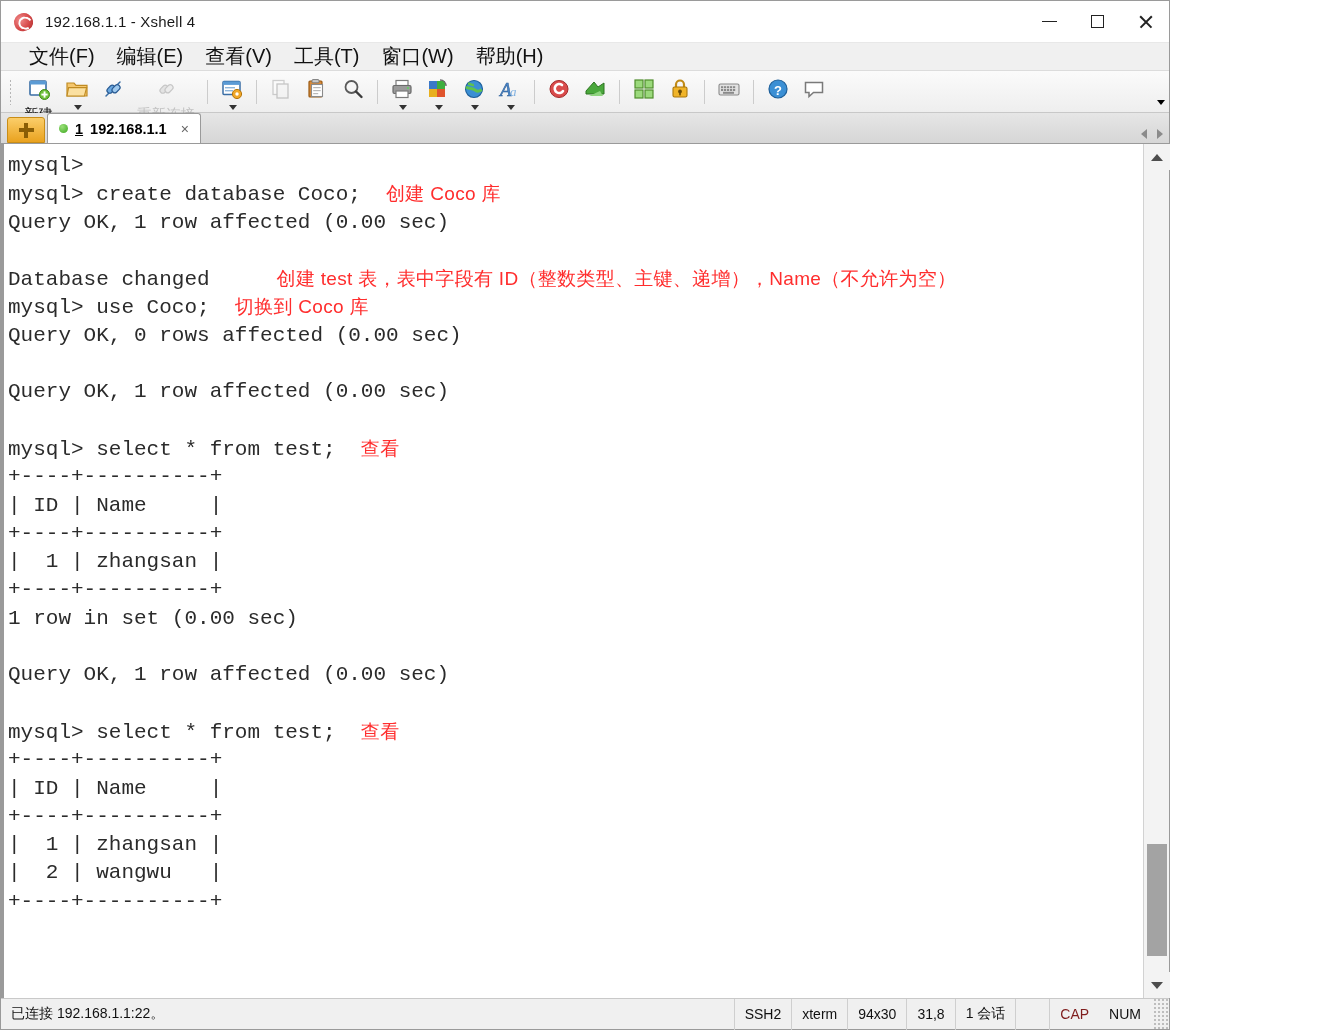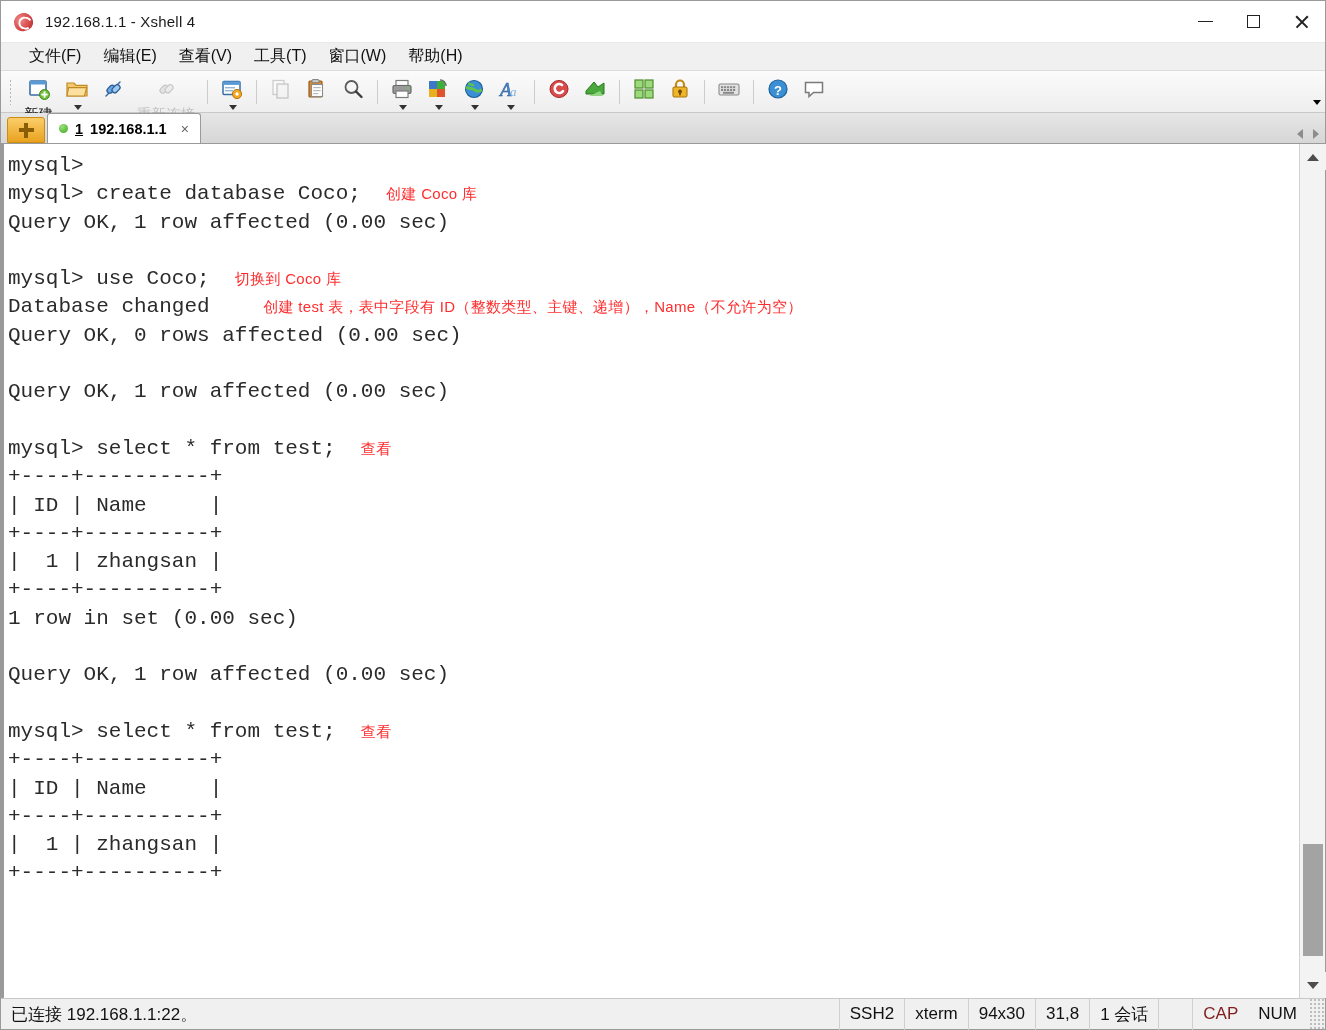--- a/index.html
+++ b/index.html
@@ -4,21 +4,21 @@
 <style>
   * { box-sizing: border-box; }
   html, body {
     margin: 0; padding: 0;
     width: 1326px; height: 1030px;
     overflow: hidden;
     font-family: "Liberation Sans", sans-serif;
     background: #ffffff;
   }
   #app {
-    width: 1326px; height: 1030px;
+    width: 1170px; height: 1030px;
     display: flex; flex-direction: column;
     background: #f0f0f0;
     border: 1px solid #9a9a9a;
   }
 
   
   .titlebar {
     height: 42px; flex: 0 0 42px;
     display: flex; align-items: center;
     background: #ffffff;
@@ -64,21 +64,21 @@
 
   
   .menubar {
     height: 28px; flex: 0 0 28px;
     display: flex; align-items: center;
     background: #f0f0f0;
     padding-left: 18px;
     border-bottom: 1px solid #dcdcdc;
   }
   .menu-item {
-    font-size: 16px; color: #111;
+    font-size: 20px; color: #111;
     padding: 2px 10px; margin-right: 2px;
     white-space: nowrap;
   }
 
   
   .toolbar {
     height: 42px; flex: 0 0 42px;
     display: flex; align-items: center;
     background: linear-gradient(#fbfbfb, #eeeeee);
     border-bottom: 1px solid #c8c8c8;
@@ -159,21 +159,21 @@
     height: 28.3px; line-height: 28.3px;
     white-space: pre;
     font-family: "Liberation Mono", "DejaVu Sans Mono", monospace;
     font-size: 21px; color: #2b2b2b;
     letter-spacing: 0px;
     position: relative;
   }
   .tline .cmt {
     color: #ff2d2d;
     font-family: "Liberation Sans", sans-serif;
-    font-size: 15px;
+    font-size: 19px;
     letter-spacing: .3px;
   }
 
   
   .vsb {
     width: 26px; flex: 0 0 26px;
     background: #f3f3f3;
     border-left: 1px solid #d2d2d2;
     display: flex; flex-direction: column; align-items: center;
     position: relative;
@@ -193,21 +193,21 @@
     position: absolute; left: 3px; width: 20px;
     background: #a3a3a3;
   }
 
   
   .statusbar {
     height: 31px; flex: 0 0 31px;
     display: flex; align-items: center;
     background: #f0f0f0;
     border-top: 1px solid #c9c9c9;
-    font-size: 17px; color: #111;
+    font-size: 14px; color: #111;
   }
   .sb-left { padding-left: 10px; flex: 0 0 auto; white-space: nowrap; }
   .sb-spacer { flex: 1 1 auto; }
   .sb-cell {
     padding: 0 10px; height: 31px;
     display: flex; align-items: center; white-space: nowrap;
     border-left: 1px solid #cfcfcf;
   }
   .sb-cell.dim { color: #7f1d1d; }
   .sb-grip {
@@ -501,41 +501,42 @@
       <span class="tri-r"></span>
     </div>
   </div>
 
   <div class="term-wrap">
     <div class="term" id="term">
         <div class="tline"><span>mysql&gt;</span></div>
         <div class="tline"><span>mysql&gt; create database Coco;  </span><span class="cmt">创建 Coco 库</span></div>
         <div class="tline"><span>Query OK, 1 row affected (0.00 sec)</span></div>
         <div class="tline"><span></span></div>
+        <div class="tline"><span>Database changed</span><span class="cmt">            创建 test 表，表中字段有 ID（整数类型、主键、递增），Name（不允许为空）</span></div>
         <div class="tline"><span>mysql&gt; use Coco;  </span><span class="cmt">切换到 Coco 库</span></div>
-        <div class="tline"><span>Database changed</span><span class="cmt">            创建 test 表，表中字段有 ID（整数类型、主键、递增），Name（不允许为空）</span></div>
         <div class="tline"><span>Query OK, 0 rows affected (0.00 sec)</span></div>
         <div class="tline"><span></span></div>
         <div class="tline"><span>Query OK, 1 row affected (0.00 sec)</span></div>
         <div class="tline"><span></span></div>
         <div class="tline"><span>mysql&gt; select * from test;  </span><span class="cmt">查看</span></div>
         <div class="tline"><span>+----+----------+</span></div>
         <div class="tline"><span>| ID | Name     |</span></div>
         <div class="tline"><span>+----+----------+</span></div>
         <div class="tline"><span>|  1 | zhangsan |</span></div>
         <div class="tline"><span>+----+----------+</span></div>
         <div class="tline"><span>1 row in set (0.00 sec)</span></div>
         <div class="tline"><span></span></div>
         <div class="tline"><span>Query OK, 1 row affected (0.00 sec)</span></div>
         <div class="tline"><span></span></div>
         <div class="tline"><span>mysql&gt; select * from test;  </span><span class="cmt">查看</span></div>
         <div class="tline"><span>+----+----------+</span></div>
         <div class="tline"><span>| ID | Name     |</span></div>
         <div class="tline"><span>+----+----------+</span></div>
         <div class="tline"><span>|  1 | zhangsan |</span></div>
+        <div class="tline"><span>|  2 | wangwu   |</span></div>
         <div class="tline"><span>+----+----------+</span></div>
       </div>
     <div class="vsb">
       <div class="vsb-arrow">
         <span class="chev-up"></span>
       </div>
       <div class="vsb-track" id="vsbtrack">
         <div class="vsb-thumb" id="vsbthumb" style="height: 14%; top: 84%;"></div>
       </div>
       <div class="vsb-arrow">

